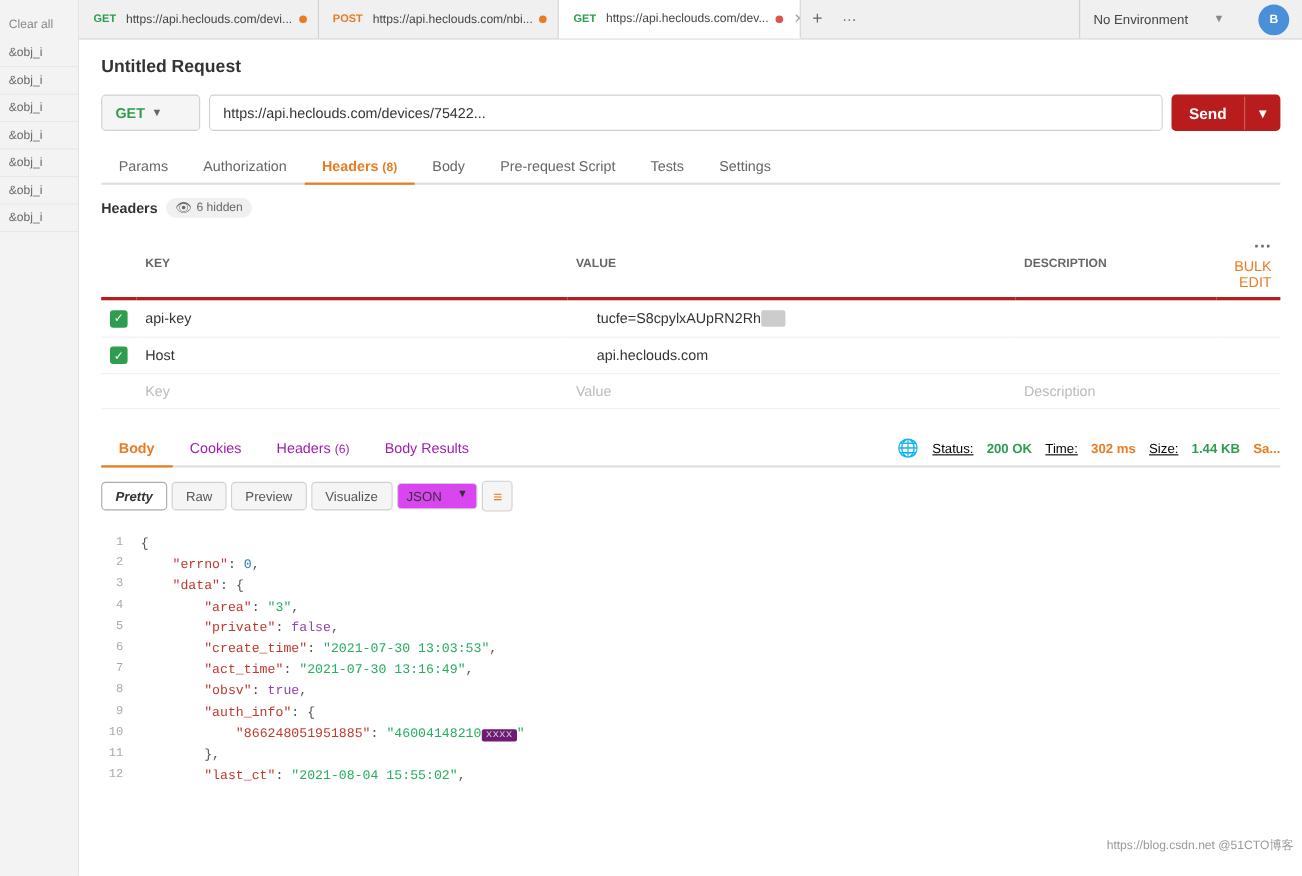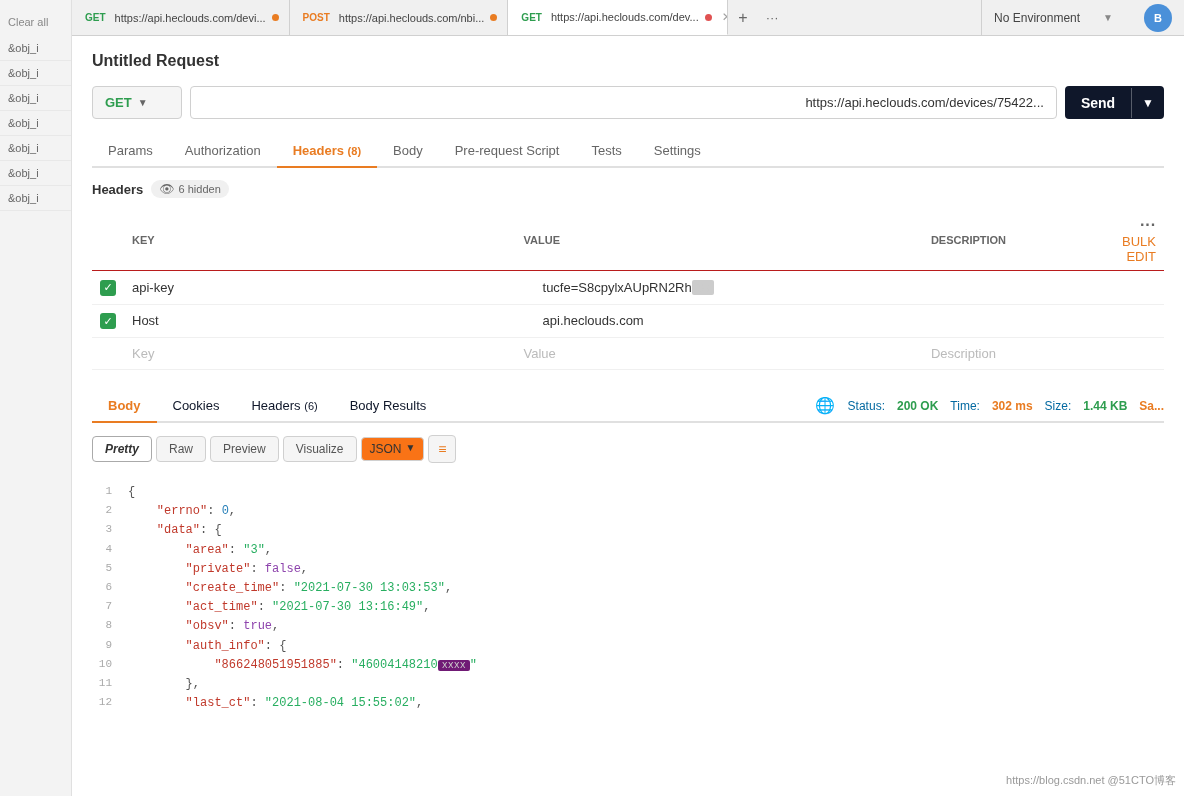--- a/index.html
+++ b/index.html
@@ -152,26 +152,25 @@
     }
     .method-selector .chevron { color: #666; font-size: 10px; }
     .url-input {
       flex: 1;
       padding: 8px 12px;
       border: 1px solid #d0d0d0;
       border-radius: 4px;
       font-size: 13px;
       color: #333;
       outline: none;
-      text-align: right;
     }
     .send-btn {
       display: flex;
       align-items: center;
-      background: #0f172a;
+      background: #b91c1c;
       color: white;
       font-weight: 600;
       font-size: 14px;
       border: none;
       border-radius: 4px;
       cursor: pointer;
       overflow: hidden;
     }
     .send-btn-text {
       padding: 8px 16px;
@@ -232,21 +231,21 @@
       width: 100%;
       border-collapse: collapse;
       margin-bottom: 20px;
     }
     .headers-table th {
       text-align: left;
       font-size: 11px;
       font-weight: 600;
       color: #666;
       padding: 6px 8px;
-      border-bottom: 1px solid #b91c1c;
+      border-bottom: 3px solid #b91c1c;
       text-transform: uppercase;
     }
     .headers-table td {
       padding: 8px 8px;
       border-bottom: 1px solid #f0f0f0;
       font-size: 13px;
     }
     .headers-table .col-key { width: 40%; }
     .headers-table .col-value { width: 40%; }
     .headers-table .col-desc { width: 18%; }
@@ -267,41 +266,41 @@
     .bulk-edit-btn {
       color: #e97c22;
       font-size: 13px;
       cursor: pointer;
       font-weight: 500;
     }
     .more-btn { color: #666; font-size: 16px; cursor: pointer; }
     .res-tab {
       padding: 8px 16px;
       font-size: 13px;
-      color: #0f172a;
+      color: #a21caf;
       cursor: pointer;
       border-bottom: 2px solid transparent;
       margin-bottom: -2px;
     }
     .res-tab.active {
       color: #e97c22;
       border-bottom: 2px solid #e97c22;
       font-weight: 600;
     }
     .res-tab .badge { font-size: 11px; }
     .res-status-bar {
       margin-left: auto;
       display: flex;
       align-items: center;
       gap: 12px;
       font-size: 12px;
       padding: 4px 0;
     }
     .status-ok { color: #2e9d4f; font-weight: 600; }
-    .status-label { color: #0369a1; }
+    .status-label { color: #000000; text-decoration: underline; }
     .status-time { color: #e97c22; font-weight: 600; }
     .status-size { color: #2e9d4f; font-weight: 700; }
 
     
     .format-bar {
       display: flex;
       align-items: center;
       gap: 4px;
       margin-bottom: 12px;
     }
@@ -318,25 +317,25 @@
       background: #fff;
       border-color: #aaa;
       font-weight: 600;
       color: #333;
       font-style: italic;
     }
     .format-select {
       display: flex;
       border: 1px solid #d0d0d0;
       border-radius: 4px;
-      background: #f97316;
+      background: #d946ef;
       padding: 4px 8px;
       font-size: 12px;
       cursor: pointer;
-      gap: 4px;
+      gap: 14px;
     }
     .wrap-btn {
       width: 28px; height: 28px;
       border: 1px solid #d0d0d0;
       border-radius: 4px;
       background: #f5f5f5;
       display: flex; align-items: center; justify-content: center;
       cursor: pointer;
       font-size: 14px;
       color: #e97c22;
@@ -364,21 +363,21 @@
     }
     .json-content { flex: 1; }
     .json-key { color: #c0392b; }
     .json-string { color: #27ae60; }
     .json-number { color: #2980b9; }
     .json-bool { color: #8e44ad; }
     .json-punct { color: #555; }
 
     .watermark {
       position: fixed;
-      bottom: 8px;
+      bottom: 20px;
       right: 8px;
       font-size: 11px;
       color: #999;
     }
   </style>
 </head>
 <body>
 
 <div class="sidebar">
   <div class="sidebar-clear">Clear all</div>

